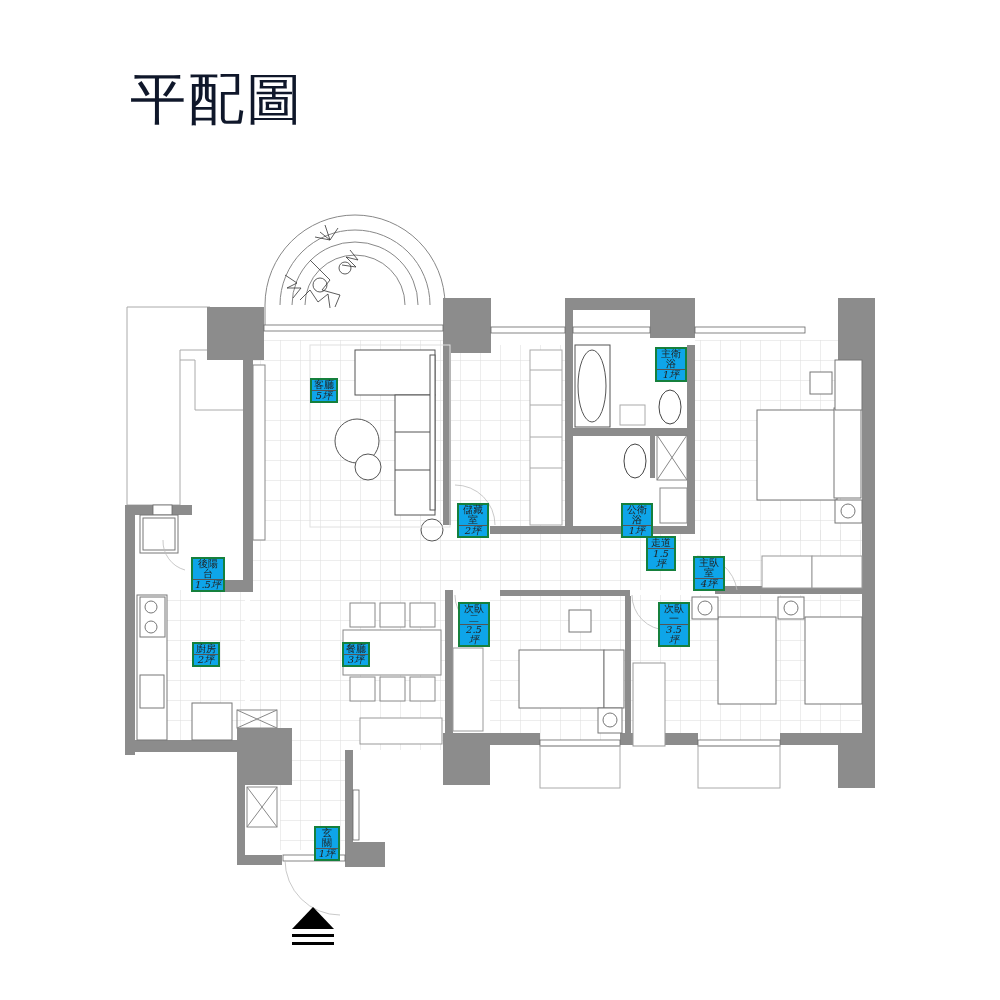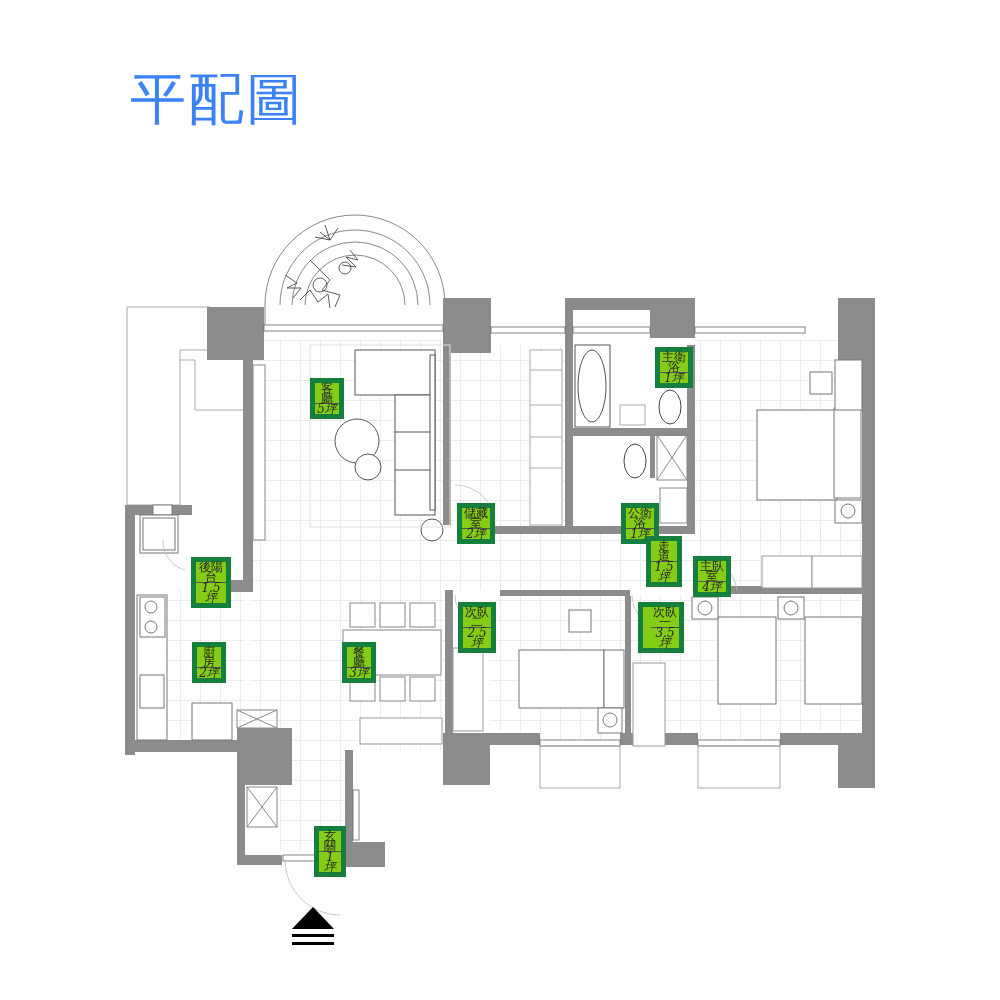--- a/index.html
+++ b/index.html
@@ -1,19 +1,19 @@
 <!DOCTYPE html>
 <html><head>
 <meta charset="utf-8">
 <style>
   html,body{margin:0;padding:0;background:#fff;}
   body{width:1000px;height:1000px;position:relative;overflow:hidden;font-family:"DejaVu Sans",sans-serif;}
-  .title{position:absolute;left:130px;top:62px;font-size:56px;font-weight:400;letter-spacing:2px;color:#3b82f6;font-family:"DejaVu Sans",sans-serif;}
+  .title{position:absolute;left:130px;top:62px;font-size:56px;font-weight:400;letter-spacing:2px;color:#0f172a;font-family:"DejaVu Sans",sans-serif;}
   svg{position:absolute;left:0;top:0;}
-  .lbl{position:absolute;border:5px solid #15803d;background:#84cc16;font-family:"DejaVu Serif",serif;font-size:12px;line-height:10px;text-align:center;color:#222;}
+  .lbl{position:absolute;border:2px solid #15803d;background:#0ea5e9;font-family:"DejaVu Serif",serif;font-size:10px;line-height:10px;text-align:center;color:#222;}
   .lbl span{display:block;padding:0 2px;}
   .lbl span+span{border-top:1px solid #555;font-style:italic;}
   .entry{position:absolute;left:290px;top:905px;width:46px;}
 </style>
 </head>
 <body>
 
 <div class="title">平配圖</div>
 
 <svg width="1000" height="1000" viewBox="0 0 1000 1000">
@@ -255,21 +255,21 @@
     <span>1.5坪</span>
 </div>
 <div class="lbl" style="left:693px;top:556px;width:28px;">
   <span>主臥室</span>
     <span>4坪</span>
 </div>
 <div class="lbl" style="left:458px;top:602px;width:28px;">
   <span>次臥二</span>
     <span>2.5坪</span>
 </div>
-<div class="lbl" style="left:638px;top:602px;width:28px;padding-left:8px;">
+<div class="lbl" style="left:658px;top:602px;width:28px;">
   <span>次臥一</span>
     <span>3.5坪</span>
 </div>
 <div class="lbl" style="left:314px;top:826px;width:22px;">
   <span>玄關</span>
     <span>1坪</span>
 </div>
 
 <svg class="entry" width="46" height="46" viewBox="0 0 46 46">
   <polygon points="23,2 44,24 2,24" fill="#000"></polygon>

